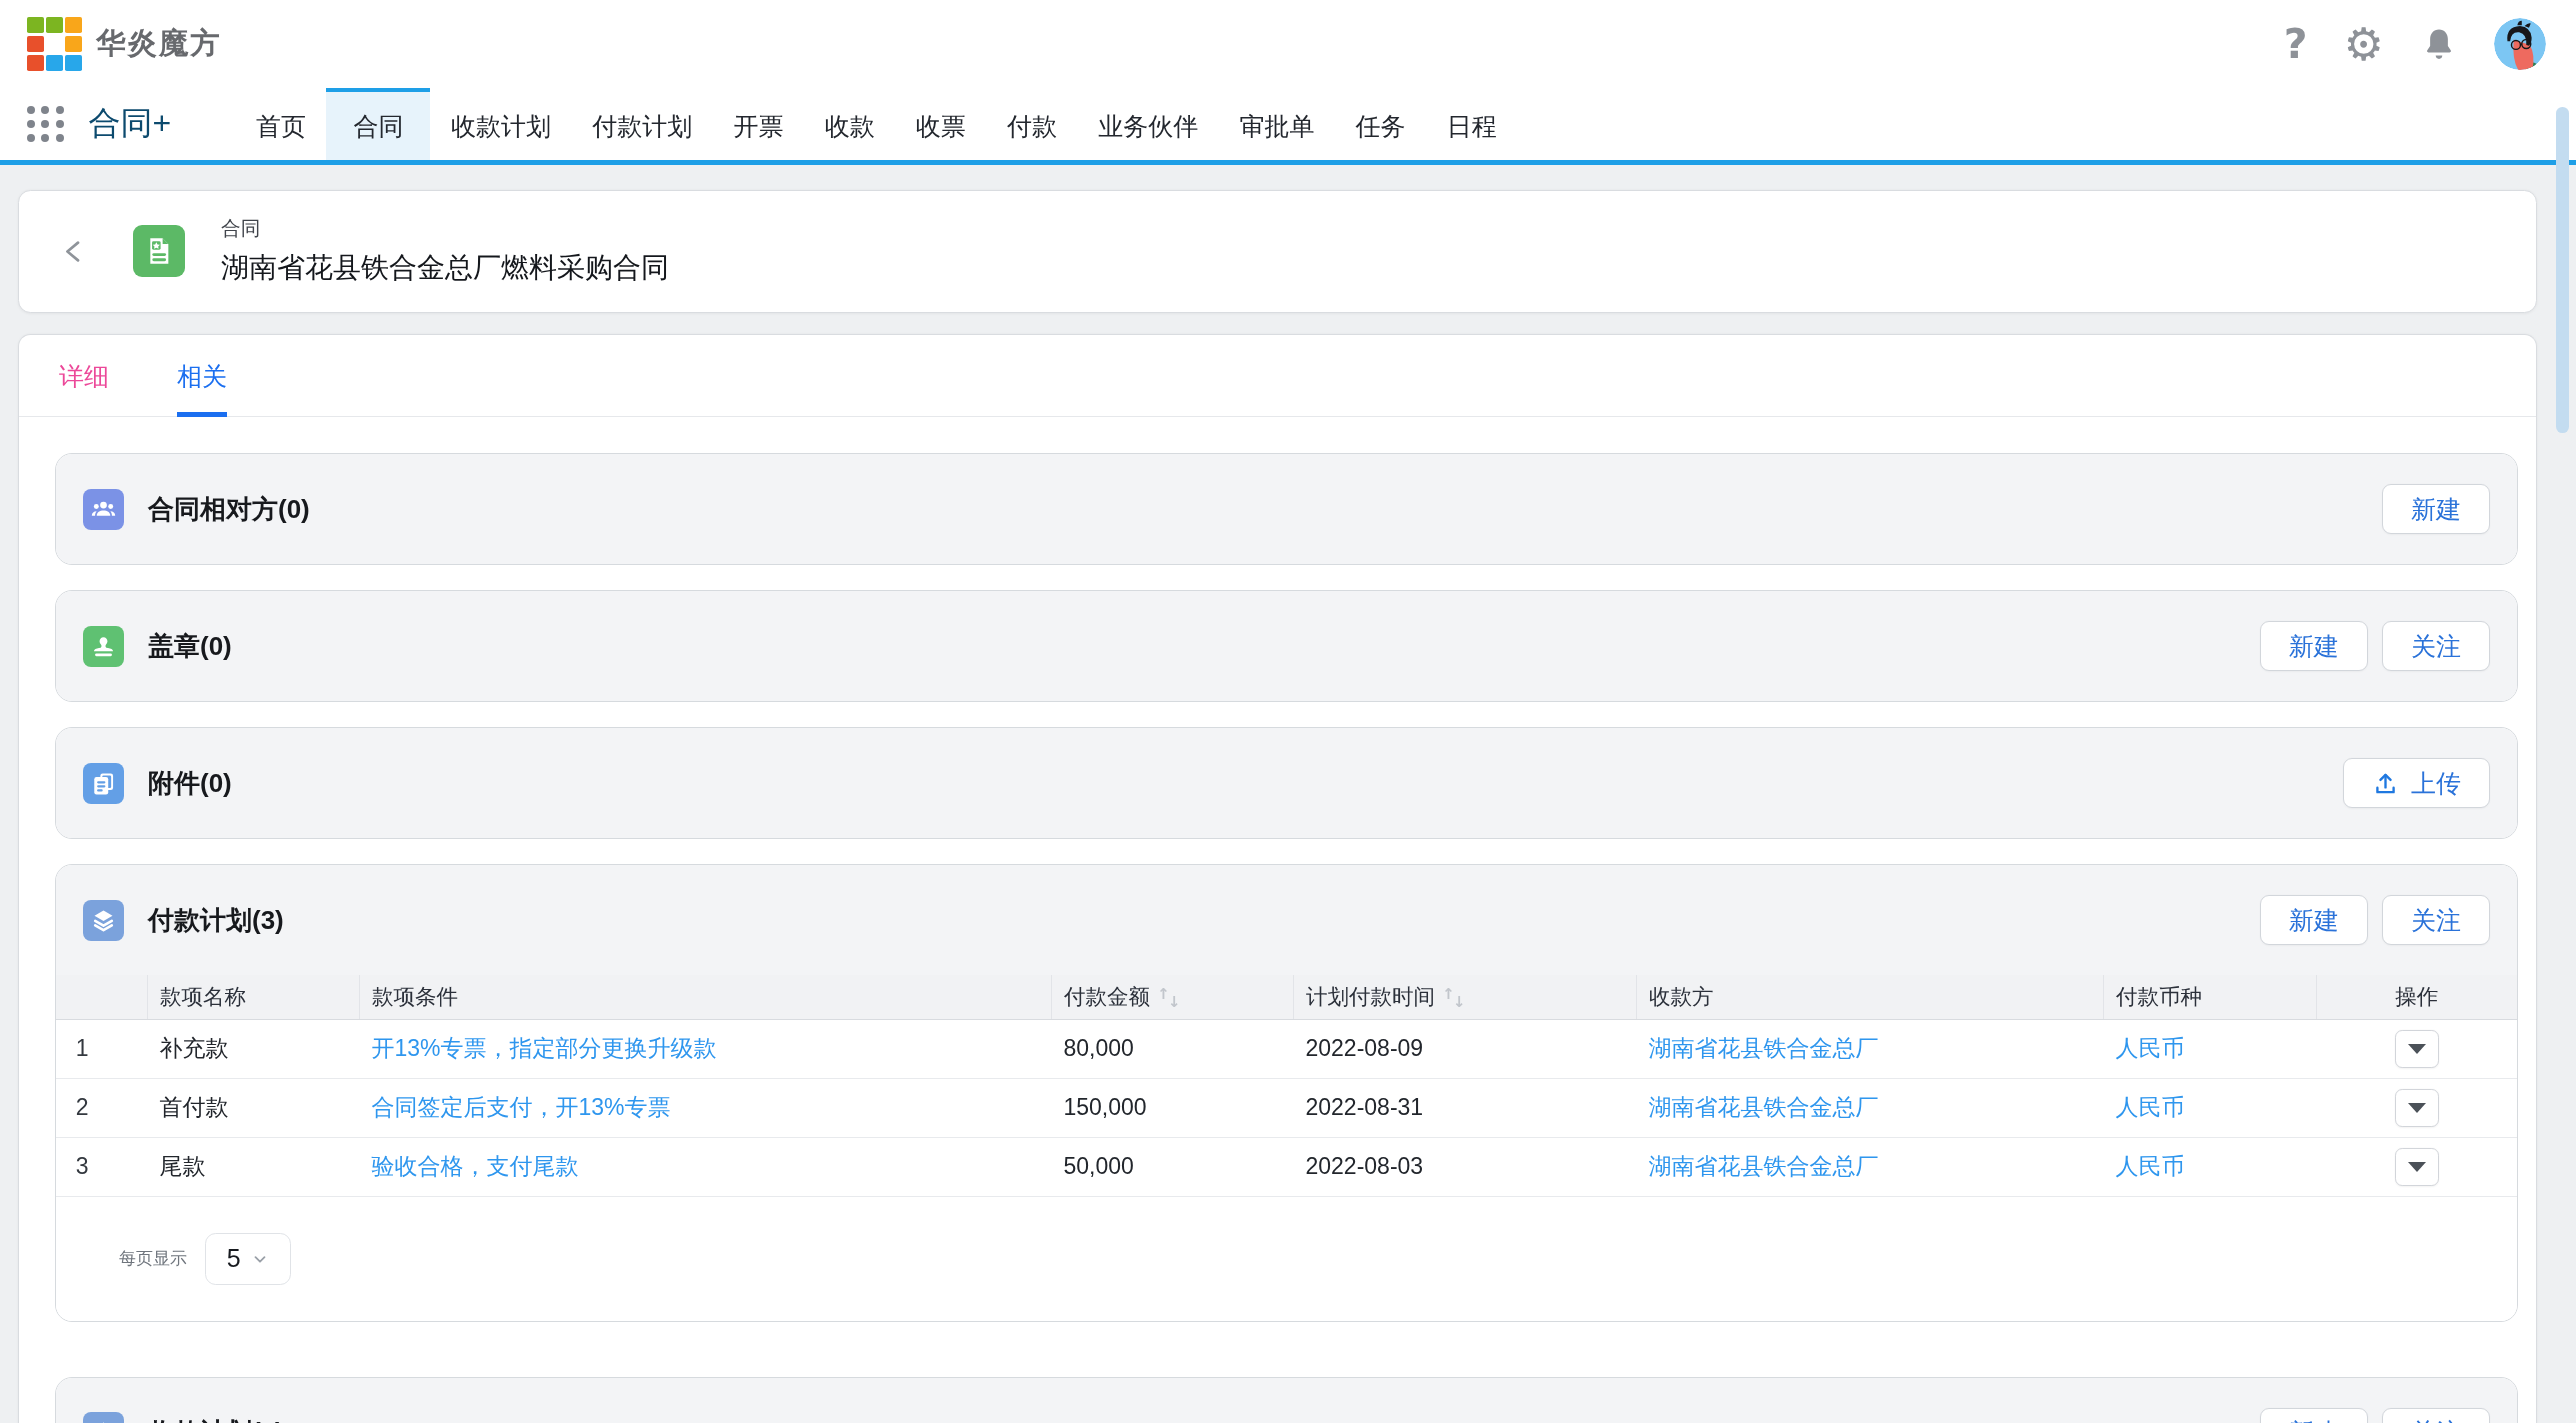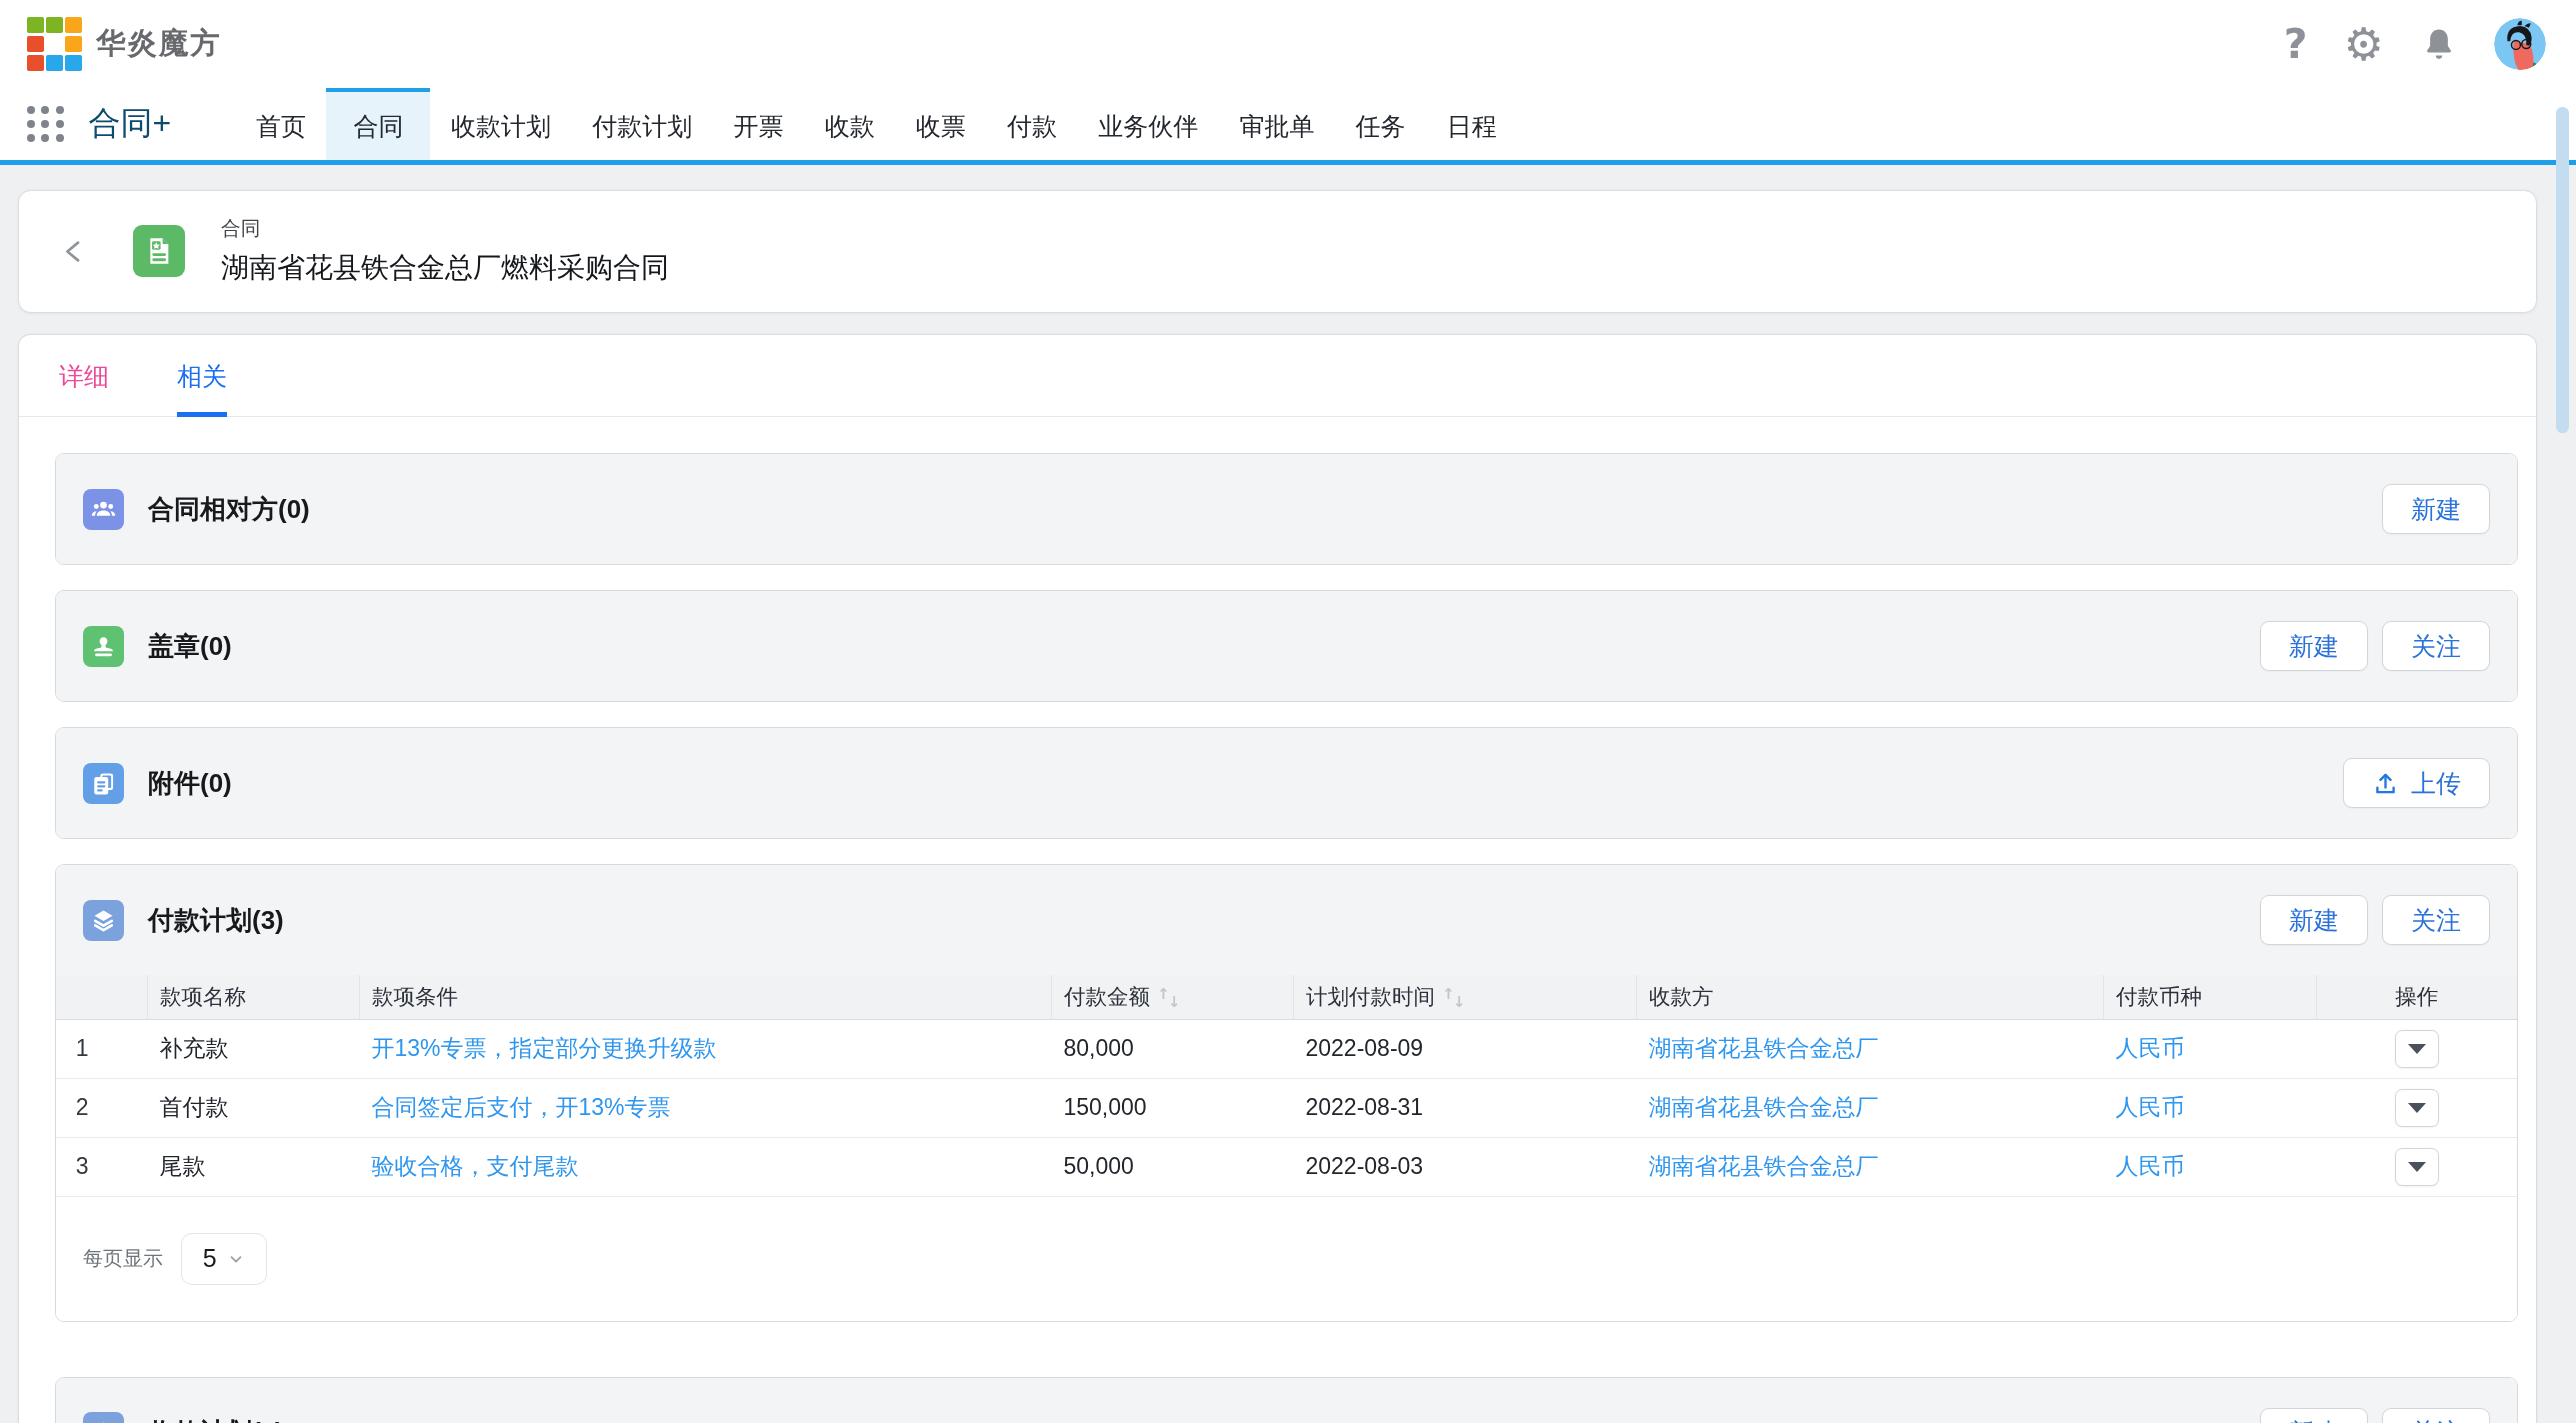--- a/index.html
+++ b/index.html
@@ -43,21 +43,21 @@
   .btn{height:50px;background:#fff;border:0.9px solid #d2d6db;border-radius:9px;color:#2a72d9;font-size:25px;padding:0 28px;display:inline-flex;align-items:center;justify-content:center;gap:11.6px;cursor:pointer;white-space:nowrap;box-shadow:0 0.9px 1.8px rgba(0,0,0,.04);}
   .btn.caret-btn{width:61px;padding:0;}
   .caret-dn{width:0;height:0;border-left:10.7px solid transparent;border-right:10.7px solid transparent;border-top:13.4px solid #565c64;}
   
   .main-card{margin-top:21.5px;border-radius:12.5px 12.5px 0 0;border-bottom:none;min-height:1163px;}
   .view-tabs{display:flex;padding-left:40px;border-bottom:0.9px solid #e6e8eb;}
   .vtab{font-size:25px;color:#ec4899;padding:25px 0 23px;margin-right:68px;position:relative;cursor:pointer;}
   .vtab.active{color:#1b6ff0;}
   .vtab.active::after{content:"";position:absolute;left:0;right:0;bottom:-0.9px;height:4.5px;background:#1b6ff0;}
   .sections{padding:36px 18px 0 36px;display:flex;flex-direction:column;}
-  .rel-card{border:0.9px solid #d6dade;border-radius:9px;overflow:hidden;background:#fff;margin-bottom:25px;}
+  .rel-card{border:0.9px solid #d6dade;border-radius:17px;overflow:hidden;background:#fff;margin-bottom:25px;}
   .rel-card.last{margin-top:30px;margin-bottom:0;}
   .rel-head{background:#f3f4f6;display:flex;align-items:center;padding:30px 27px;}
   .rel-tile{width:41px;height:41px;border-radius:8px;display:flex;align-items:center;justify-content:center;margin-right:24px;flex:none;}
   .tile-people{background:#7b92e6;} .tile-seal{background:#5fc172;}
   .tile-docs{background:#639fe6;} .tile-layers{background:#7ba2dc;}
   .rel-title{font-size:26px;font-weight:700;color:#17191d;}
   .rel-actions{margin-left:auto;display:flex;gap:14.3px;}
   
   table{width:100%;border-collapse:collapse;table-layout:fixed;}
   thead th{background:#f1f2f4;height:44px;font-weight:500;color:#2b303a;text-align:left;font-size:21.5px;padding:0 0 0 12.5px;border-right:0.9px solid #e2e4e8;border-bottom:0.9px solid #d8dbdf;white-space:nowrap;}
@@ -65,21 +65,21 @@
   .sort{display:inline-flex;margin-left:7.2px;color:#c2c6cc;font-size:15px;cursor:pointer;vertical-align:0.9px;font-family:"DejaVu Sans",sans-serif;}
   .sort .up{transform:translateY(-3.6px);} .sort .dn{transform:translateY(3.6px);margin-left:-1.8px;}
   tbody td{height:59px;border-bottom:0.9px solid #e8eaed;font-size:23px;color:#22262c;padding:0 0 0 12.5px;white-space:nowrap;overflow:hidden;}
   td.num{padding-left:19.7px;color:#33383f;}
   td.link{color:#2e96ee;cursor:pointer;}
   td.op{text-align:center;padding:0;}
   .op-btn{width:44px;height:38px;border:0.9px solid #d2d5da;border-radius:7.2px;background:#fff;display:inline-flex;align-items:center;justify-content:center;cursor:pointer;box-shadow:0 0.9px 1.8px rgba(0,0,0,.05);}
   .op-btn b{width:0;height:0;border-left:9px solid transparent;border-right:9px solid transparent;border-top:10.7px solid #4b5158;}
   
   .pager{display:flex;align-items:center;gap:18px;padding:36px 27px;background:#fff;}
-  .pager-label{font-size:20px;color:#6f757d;}
+  .pager-label{font-size:17px;color:#6f757d;margin-left:36px;}
   .pager-select{min-width:86px;height:52px;border:0.9px solid #e0e3e7;border-radius:10.7px;display:inline-flex;align-items:center;justify-content:center;gap:10.7px;font-size:25px;color:#171a1f;cursor:pointer;background:#fff;}
   
   .scroll-thumb{position:fixed;right:7.2px;top:107px;width:12.5px;height:326px;border-radius:6.3px;background:#c3dcf0;}
 </style>
 </head>
 <body>
 
 <header class="topbar">
   <div class="logo">
     <i class="lg-green"></i>

